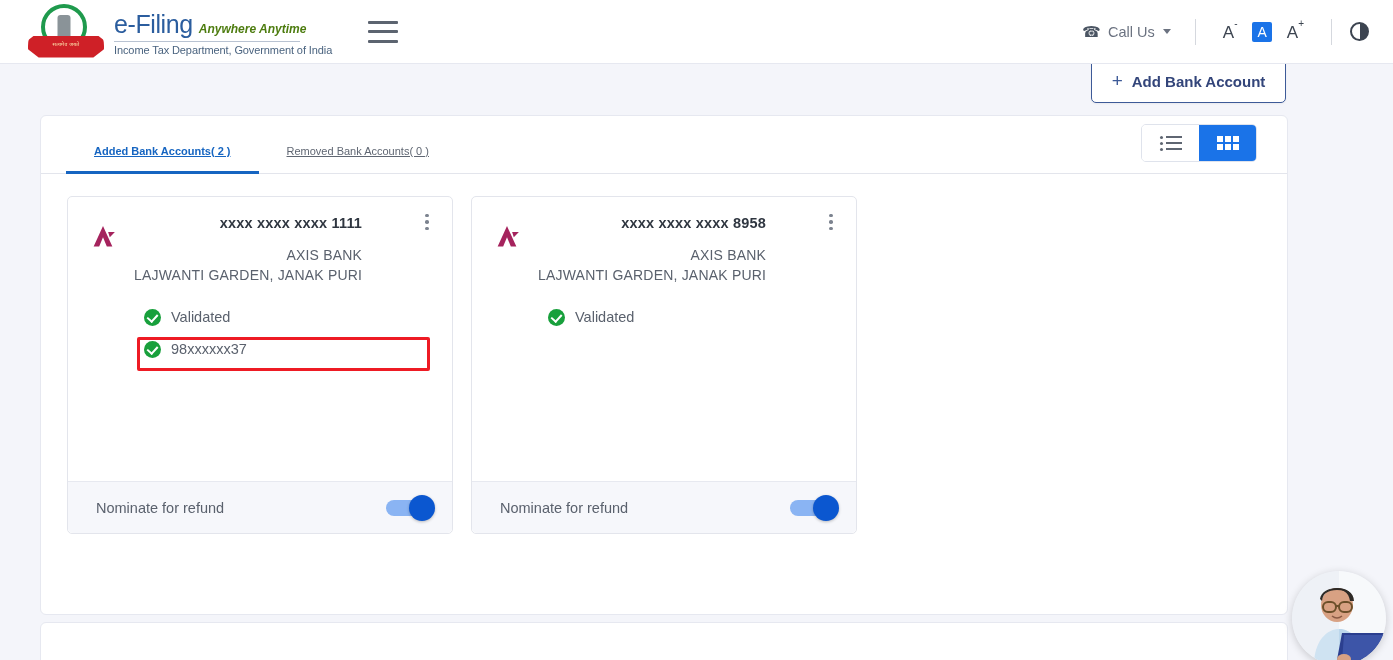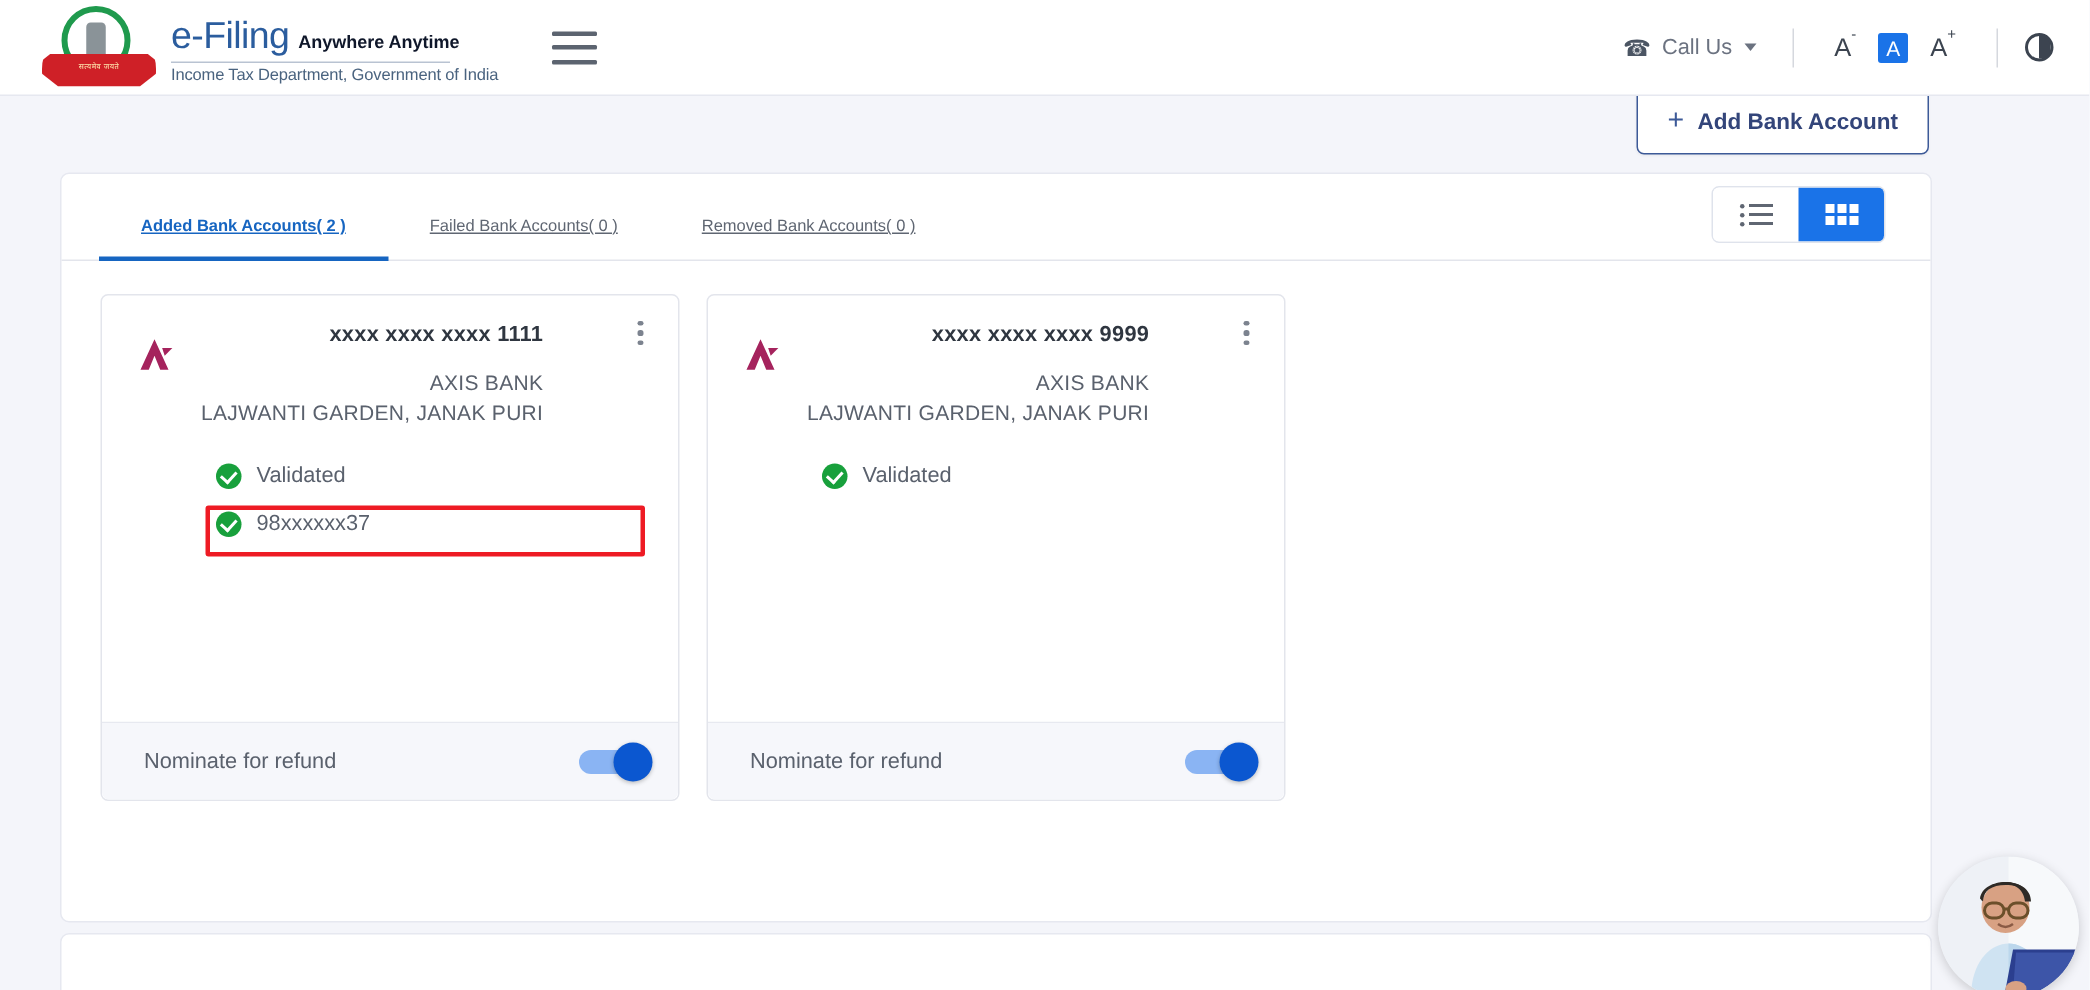--- a/index.html
+++ b/index.html
@@ -88,22 +88,23 @@
     align-items: baseline;
     gap: 6px;
   }
   .efiling {
     font-size: 25px;
     color: #2b5d9e;
     letter-spacing: -.4px;
   }
   .anywhere {
     font-size: 12px;
+    font-style: italic;
     font-weight: bold;
-    color: #0f172a;
+    color: #4d7c0f;
   }
   .brand-rule {
     width: 186px;
     height: 1px;
     background: #b9c3d2;
     margin: 2px 0 2px 0;
   }
   .brand-line2 {
     font-size: 11px;
     color: #4a637f;
@@ -520,21 +521,20 @@
   <div class="add-bank-btn">
     <span class="plus">+</span>
     <span class="lbl">Add Bank Account</span>
   </div>
 </div>
 
 <div class="panel">
 
   <div class="tabbar">
     <div class="tab active">Added Bank Accounts( 2 )</div>
-    <div class="tab">Failed Bank Accounts( 0 )</div>
     <div class="tab">Removed Bank Accounts( 0 )</div>
 
     <div class="viewtoggle">
       <div class="vt-btn">
         <span class="ico-list">
           <span class="ico-list-row">
               <span class="dot"></span>
               <span class="bar"></span>
             </span>
           <span class="ico-list-row">
@@ -605,21 +605,21 @@
             <i></i>
             <i></i>
             <i></i>
           </div>
         <div class="card-top">
           <svg class="axis-logo" viewBox="0 0 40 40">
             <path d="M20 6 L31 30 L24.5 30 L20 19 L15.5 30 L9 30 Z" fill="#a5235d"></path>
             <path d="M26 13 L34 13 L28 19 Z" fill="#a5235d"></path>
           </svg>
           <div>
-            <div class="acct-no">xxxx xxxx xxxx 9999</div>
+            <div class="acct-no">xxxx xxxx xxxx 8958</div>
             <div class="bank-name">AXIS BANK</div>
             <div class="branch">LAJWANTI GARDEN, JANAK PURI</div>
           </div>
         </div>
         <div class="status-list">
           <div class="status-row">
             <span class="chk"></span>
             <span class="status-txt">Validated</span>
           </div>
         </div>

